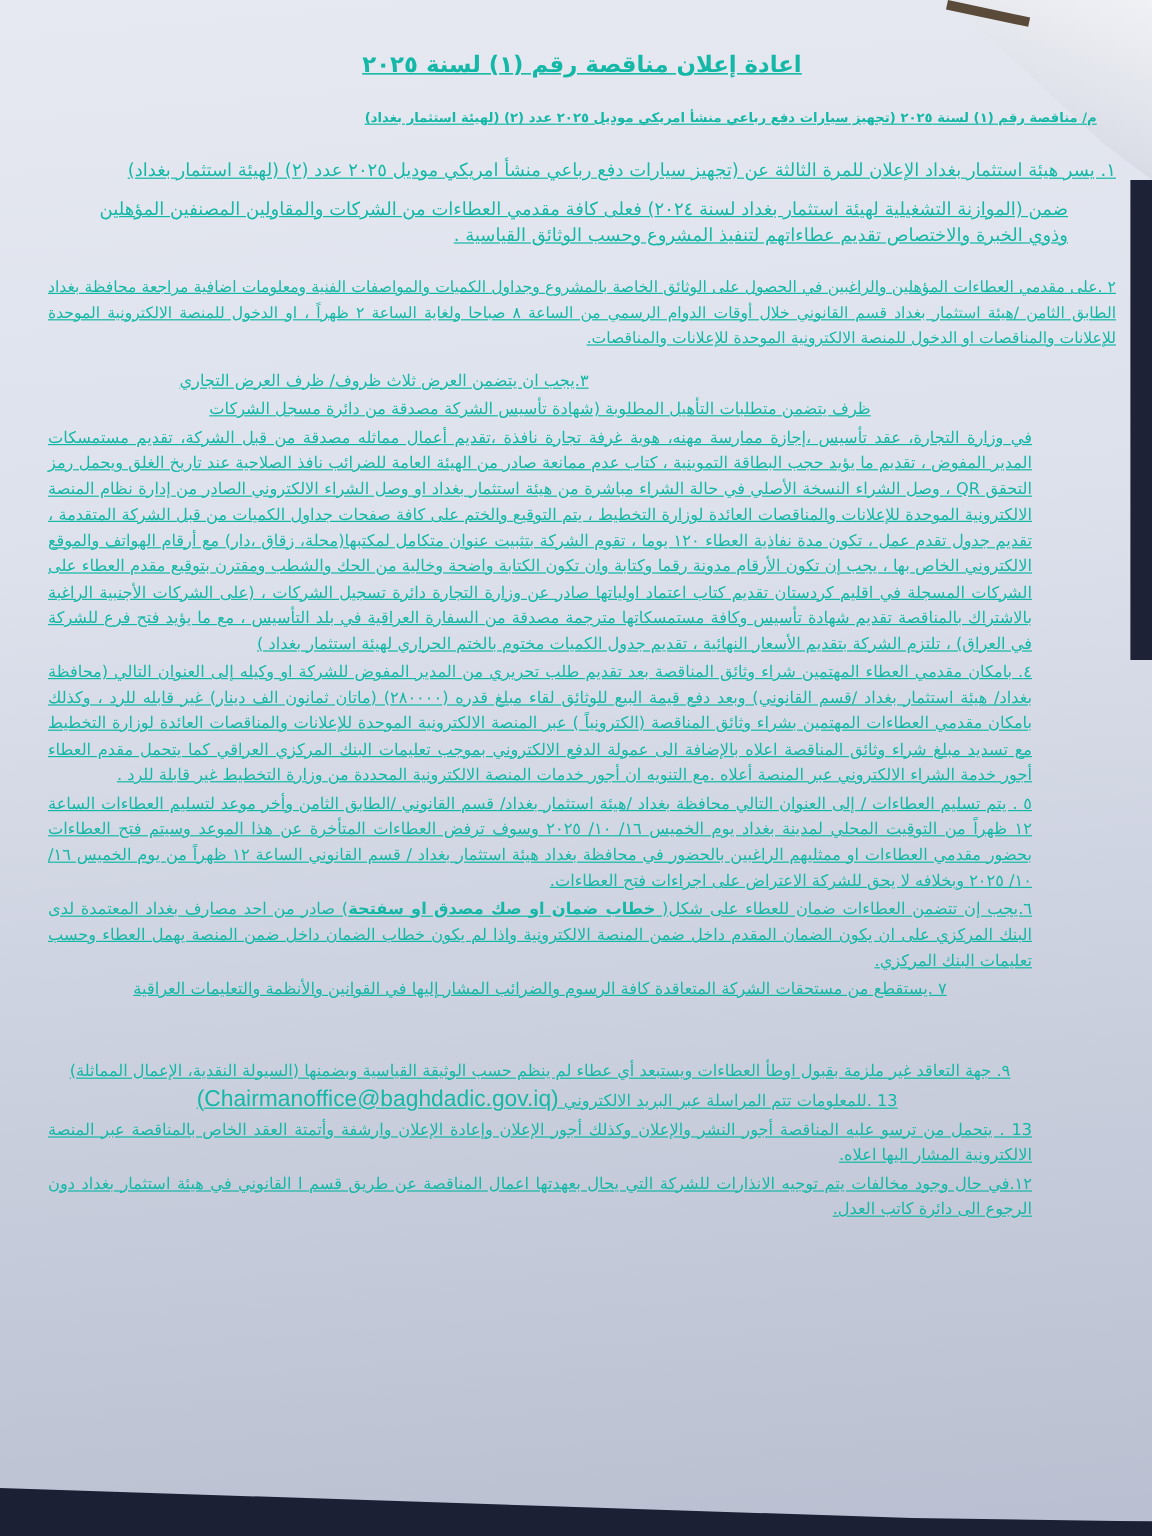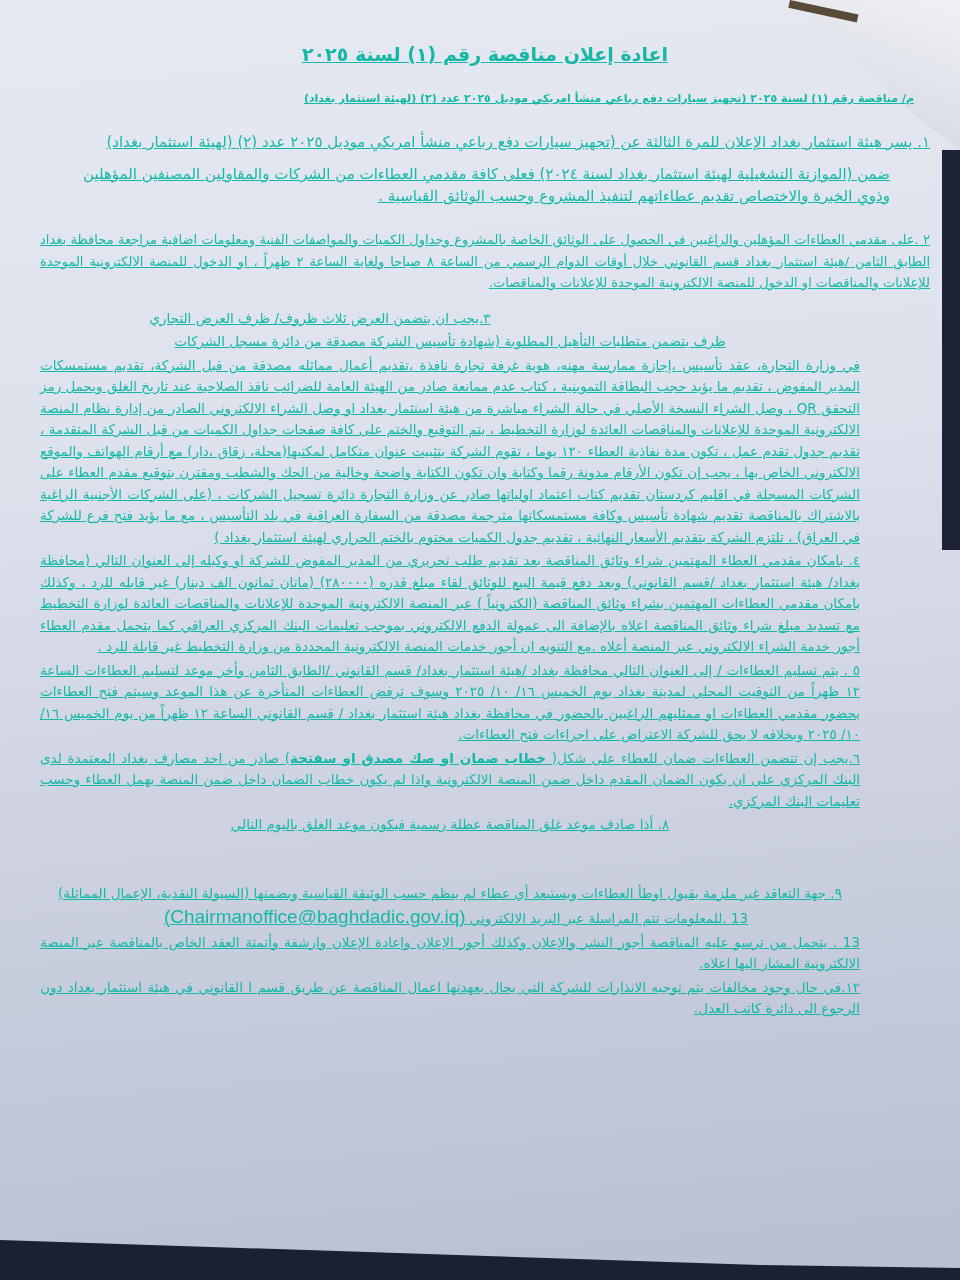--- a/index.html
+++ b/index.html
@@ -68,21 +68,21 @@
   <div class="item-block" style="padding-right:70px;">ظرف يتضمن متطلبات التأهيل المطلوبة  (شهادة تأسيس الشركة مصدقة من دائرة مسجل الشركات</div>
   <div class="item-block" style="text-align:justify; padding-right:70px;">في وزارة التجارة، عقد تأسيس ،إجازة ممارسة مهنه، هوية غرفة تجارة نافذة ،تقديم أعمال مماثله مصدقة من قبل الشركة، تقديم مستمسكات المدير المفوض ، تقديم ما يؤيد حجب البطاقة التموينية ، كتاب عدم ممانعة صادر من الهيئة العامة للضرائب نافذ الصلاحية عند تاريخ الغلق ويحمل رمز التحقق QR ، وصل الشراء النسخة الأصلي في حالة الشراء مباشرة من هيئة استثمار بغداد او وصل الشراء الالكتروني الصادر من إدارة نظام المنصة الالكترونية الموحدة للإعلانات والمناقصات العائدة لوزارة التخطيط ، يتم التوقيع والختم على كافة صفحات جداول الكميات من قبل الشركة المتقدمة ، تقديم جدول تقدم عمل ، تكون مدة نفاذية العطاء ١٢٠ يوما ، تقوم الشركة بتثبيت عنوان متكامل لمكتبها(محلة، زقاق ،دار) مع أرقام الهواتف والموقع الالكتروني  الخاص بها  ، يجب إن تكون الأرقام مدونة رقما وكتابة وان تكون الكتابة واضحة وخالية من الحك والشطب ومقترن بتوقيع مقدم العطاء على الشركات المسجلة في اقليم كردستان تقديم كتاب اعتماد اولياتها صادر عن وزارة التجارة دائرة تسجيل الشركات ، (على الشركات الأجنبية الراغبة بالاشتراك بالمناقصة تقديم شهادة تأسيس وكافة مستمسكاتها مترجمة مصدقة من السفارة العراقية في بلد التأسيس ، مع ما يؤيد فتح فرع للشركة في العراق) ، تلتزم الشركة بتقديم الأسعار النهائية  ، تقديم جدول الكميات مختوم بالختم الحراري لهيئة استثمار بغداد )</div>
 
   <div class="item-block" style="text-align:justify; padding-right:70px;">٤. بامكان مقدمي العطاء المهتمين شراء وثائق المناقصة بعد تقديم طلب تحريري من المدير المفوض للشركة او وكيله إلى العنوان التالي (محافظة بغداد/ هيئة استثمار بغداد /قسم القانوني) وبعد دفع قيمة البيع للوثائق لقاء مبلغ قدره (٢٨٠٠٠٠) (ماتان ثمانون الف دينار) غير قابله للرد ، وكذلك بامكان مقدمي العطاءات المهتمين بشراء وثائق المناقصة (الكترونياً ) عبر المنصة الالكترونية الموحدة للإعلانات والمناقصات العائدة لوزارة التخطيط مع تسديد مبلغ شراء وثائق المناقصة اعلاه بالإضافة الى عمولة الدفع الالكتروني بموجب تعليمات البنك المركزي العراقي كما يتحمل مقدم العطاء أجور خدمة الشراء الالكتروني عبر المنصة أعلاه .مع التنويه ان أجور خدمات المنصة الالكترونية المحددة من وزارة التخطيط غير قابلة للرد .</div>
   <div class="item-block" style="text-align:justify; padding-right:70px;">٥ . يتم تسليم العطاءات / إلى العنوان التالي محافظة بغداد /هيئة استثمار بغداد/ قسم القانوني /الطابق الثامن وأخر موعد لتسليم العطاءات الساعة ١٢ ظهراً  من التوقيت المحلي لمدينة بغداد يوم الخميس  ١٦/ ١٠/ ٢٠٢٥ وسوف ترفض العطاءات المتأخرة عن هذا الموعد وسيتم فتح العطاءات بحضور مقدمي العطاءات او ممثليهم الراغبين بالحضور في محافظة بغداد هيئة استثمار بغداد / قسم القانوني الساعة ١٢ ظهراً من يوم الخميس  ١٦/ ١٠/ ٢٠٢٥ وبخلافه لا يحق للشركة الاعتراض على اجراءات فتح العطاءات.</div>
 
   <div class="item-block" style="text-align:justify; padding-right:70px;">
     <span>٦.يجب إن تتضمن العطاءات ضمان للعطاء على شكل( </span><span class="bolder">خطاب ضمان او صك مصدق او سفتجة</span><span>) صادر من احد مصارف بغداد المعتمدة لدى البنك المركزي على ان يكون الضمان المقدم داخل ضمن المنصة الالكترونية واذا لم يكون خطاب الضمان داخل ضمن المنصة يهمل العطاء وحسب تعليمات البنك المركزي.</span>
   </div>
 
-  <div class="item-block" style="padding-right:70px;">٨. أذا صادف موعد غلق المناقصة عطلة رسمية فيكون موعد الغلق باليوم التالي</div>
+  <div class="item-block" style="padding-right:70px;">٧ .يستقطع من مستحقات الشركة المتعاقدة  كافة الرسوم والضرائب المشار إليها في القوانين والأنظمة  والتعليمات العراقية</div>
   <div class="item-block" style="padding-right:70px;margin-top:47px;">٩.  جهة التعاقد غير ملزمة بقبول اوطأ العطاءات ويستبعد أي عطاء لم ينظم حسب الوثيقة القياسية وبضمنها (السيولة النقدية، الإعمال المماثلة)</div>
 
   <div class="item-block" style="padding-right:70px;">
     <span>13 .للمعلومات تتم المراسلة  عبر البريد الالكتروني </span><span class="email">(Chairmanoffice@baghdadic.gov.iq)</span>
   </div>
 
   <div class="item-block" style="text-align:justify; padding-right:70px;">13 . يتحمل من ترسو عليه المناقصة أجور النشر والإعلان وكذلك أجور الإعلان  وإعادة الإعلان وارشفة وأتمتة العقد الخاص بالمناقصة عبر المنصة الالكترونية المشار اليها اعلاه.</div>
   <div class="item-block" style="text-align:justify; padding-right:70px;">١٢.في حال وجود مخالفات يتم توجيه الانذارات للشركة التي يحال بعهدتها اعمال المناقصة عن طريق قسم ا القانوني في هيئة استثمار بغداد دون الرجوع الى دائرة كاتب العدل.</div>
 </div>
 

